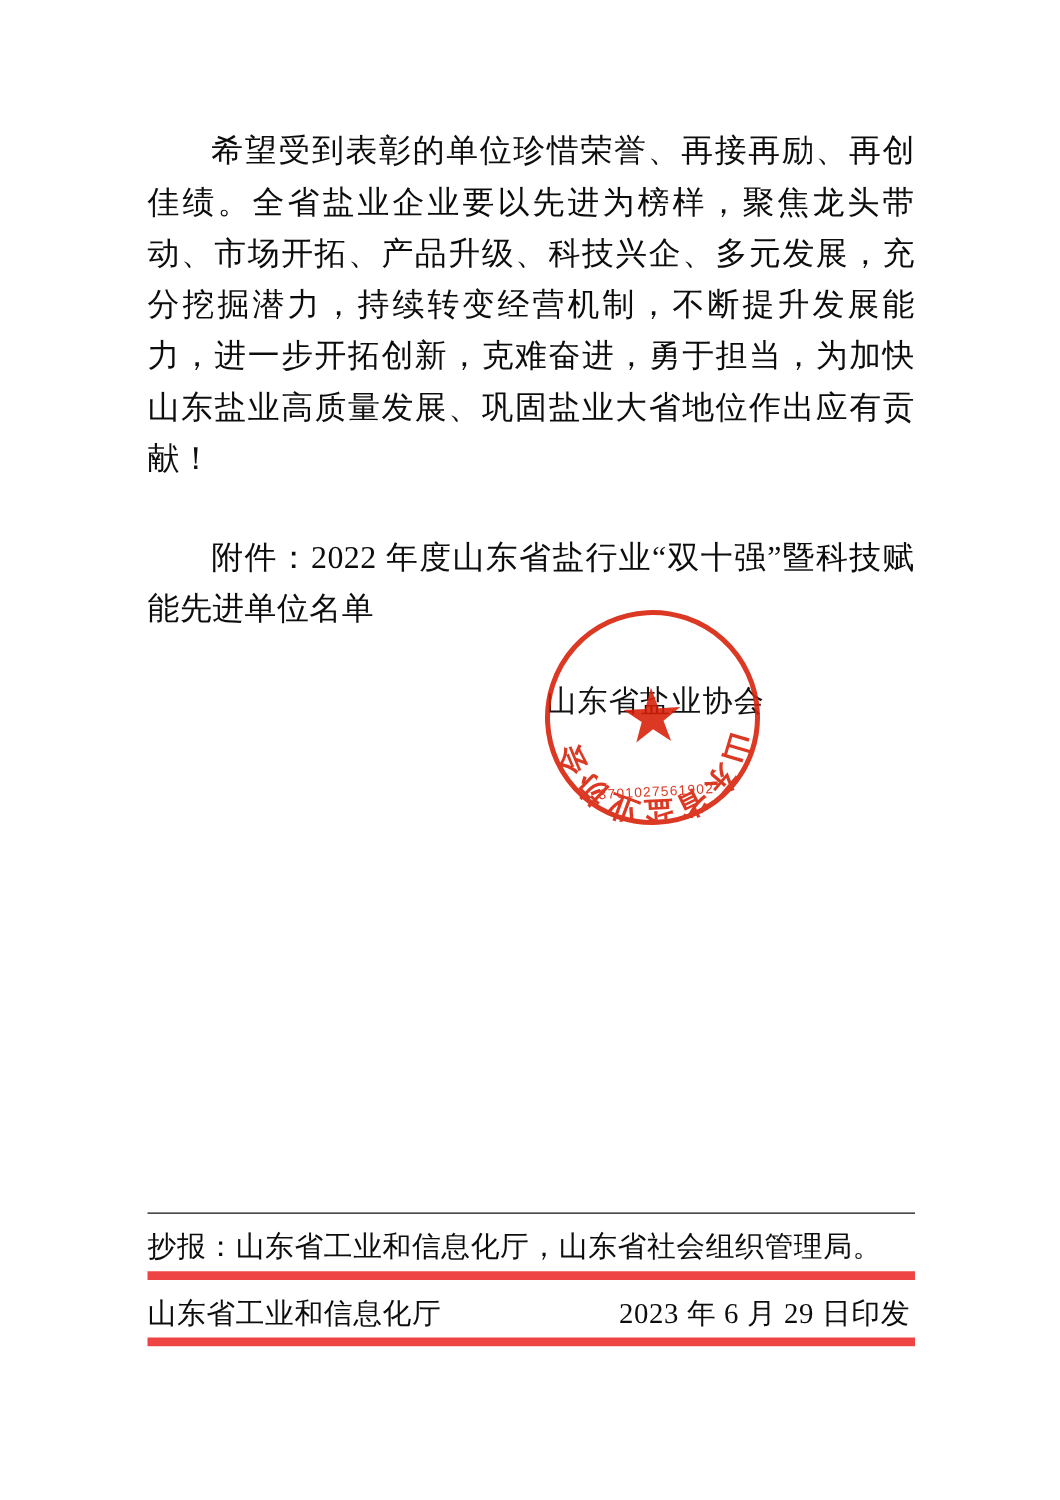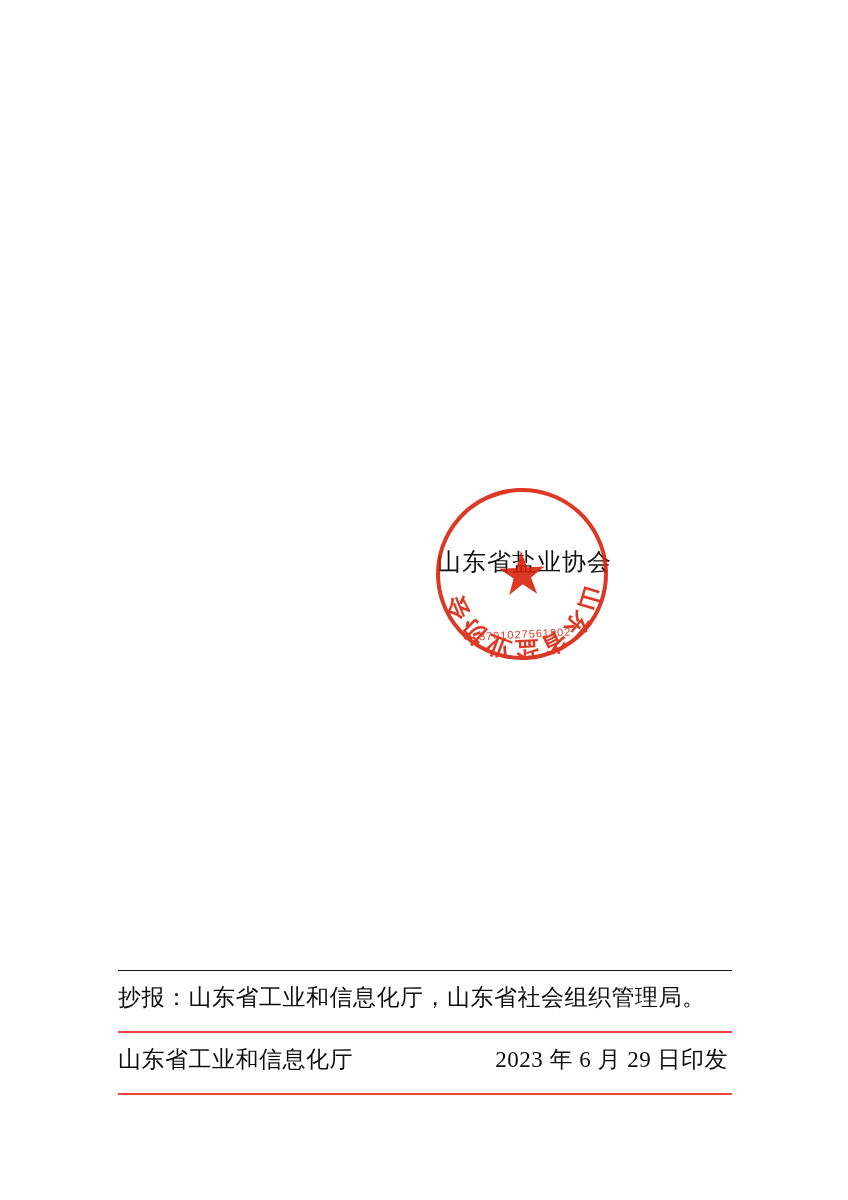--- a/index.html
+++ b/index.html
@@ -131,41 +131,45 @@
   }
   .rule {
     height: 1px;
     background: #111;
     width: 100%;
   }
   .footer-line {
     font-size: 23px;
     line-height: 34px;
     letter-spacing: 0.5px;
-    padding: 10px 0 16px 0;
-    border-bottom: 2px solid #ef4444;
+    padding: 10px 0 2px 0;
+    border-bottom: 7px solid #ef4444;
     color: #0d0d0d;
     white-space: nowrap;
   }
   .footer-line.split {
     display: flex;
     justify-content: space-between;
   }
   .footer-line.split .right {
     padding-right: 4px;
     text-align: center;
   }
 </style>
 </head>
 <body>
 
 <div class="page">
 
   <div class="doc-body">
-
+    <p class="para indent">希望受到表彰的单位珍惜荣誉、再接再励、再创佳绩。全省盐业企业要以先进为榜样，聚焦龙头带动、市场开拓、产品升级、科技兴企、多元发展，充分挖掘潜力，持续转变经营机制，不断提升发展能力，进一步开拓创新，克难奋进，勇于担当，为加快山东盐业高质量发展、巩固盐业大省地位作出应有贡献！</p>
+
+    <div class="attachment-block">
+      <p class="para indent">附件：2022 年度山东省盐行业“双十强”暨科技赋能先进单位名单</p>
+    </div>
   </div>
 
   <div class="sign-area">
 
     <div class="sign-lines">
       <div class="sign-org">山东省盐业协会</div>
     </div>
 
     <div class="seal">
       <div class="seal-inner">

